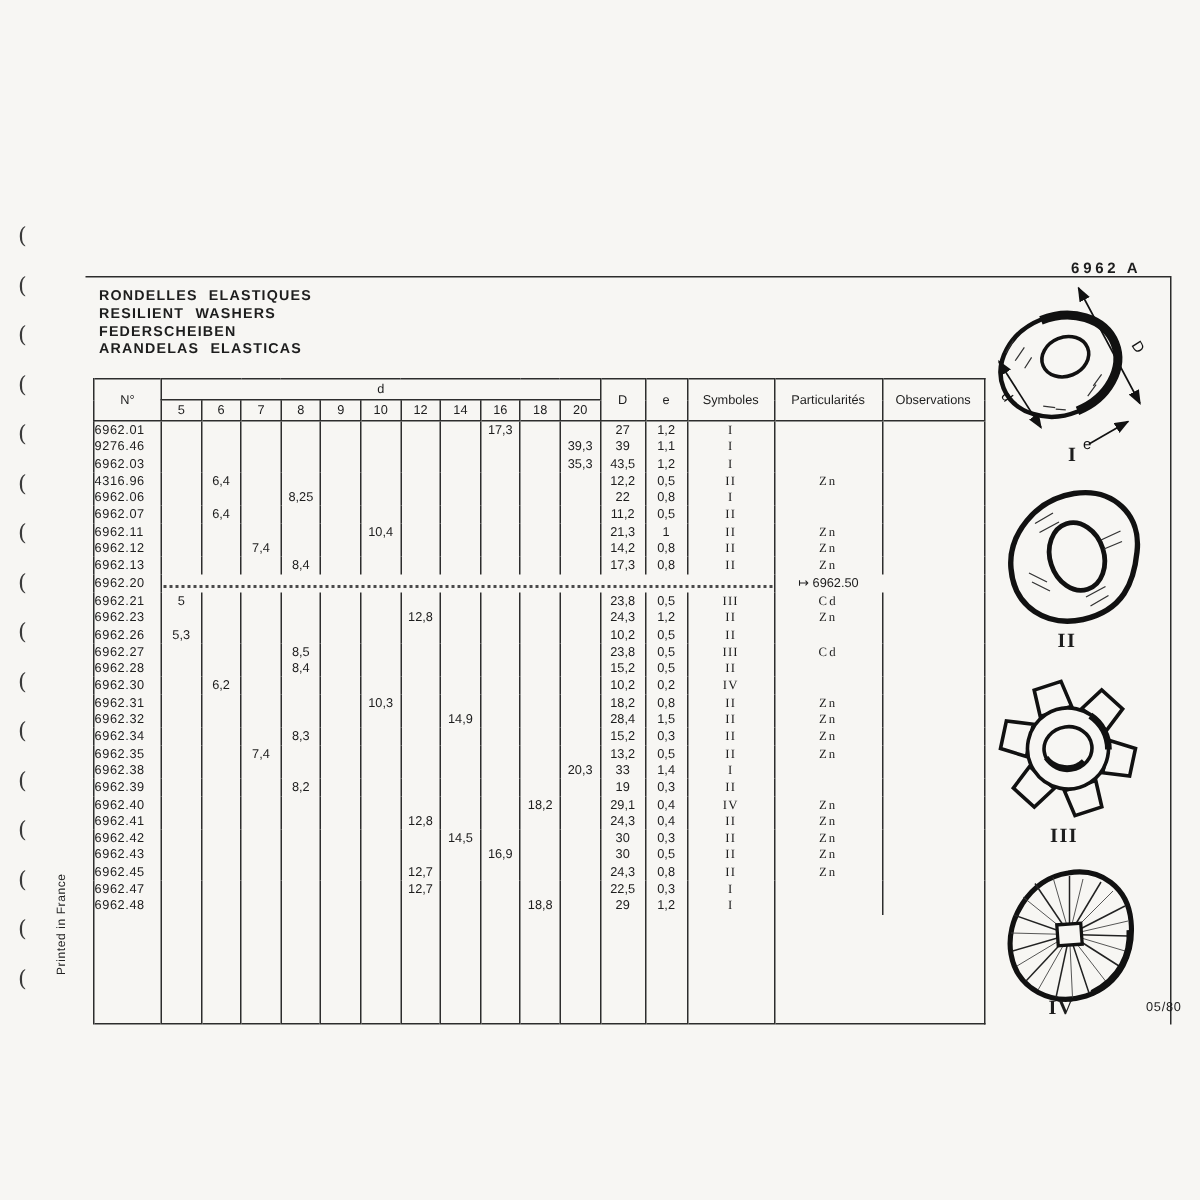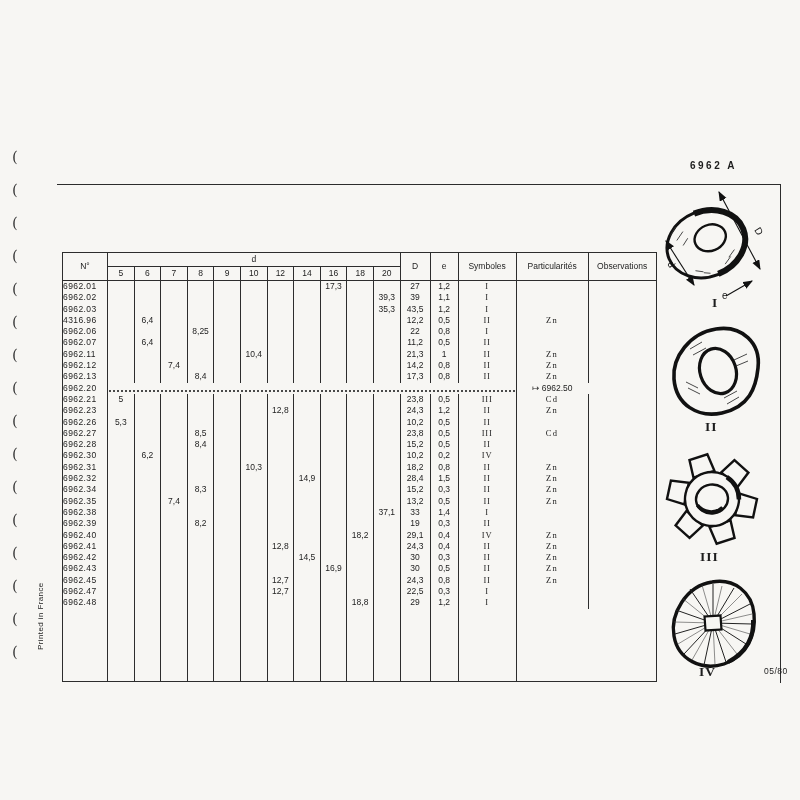--- a/index.html
+++ b/index.html
@@ -8,21 +8,21 @@
 
   
   .bmark{position:absolute;left:12px;font-size:15px;color:#3a3a3a;font-family:"DejaVu Serif",serif;}
 
   .printed{position:absolute;left:36px;top:650px;transform:rotate(-90deg);transform-origin:0 0;
            font-size:8px;letter-spacing:.4px;color:#222;white-space:nowrap;}
 
   .toprule{position:absolute;left:57px;top:184px;width:723px;border-top:1.6px solid #2c2c2c;}
   .rightborder{position:absolute;left:780px;top:184px;height:499px;border-left:1.4px solid #2c2c2c;}
 
-  .docnum{position:absolute;left:690px;top:160px;width:95px;text-align:left;
+  .docnum{position:absolute;left:690px;top:174px;width:95px;text-align:center;
           font-weight:bold;font-size:10px;letter-spacing:2.5px;}
   .datecode{position:absolute;left:748px;top:666px;font-size:8.5px;letter-spacing:.5px;padding-left:16px;}
 
   .titles{position:absolute;left:66px;top:192px;font-weight:bold;font-size:9.5px;
           line-height:11.8px;letter-spacing:.8px;word-spacing:4px;}
 
   
   table.tbl{position:absolute;left:62px;top:252px;width:594px;border-collapse:collapse;
             table-layout:fixed;border:1.5px solid #2d2d2d;}
   .tbl th,.tbl td{border-left:1px solid #2d2d2d;padding:0;font-size:8.5px;font-weight:normal;
@@ -69,20 +69,26 @@
     </div>
 
   <div class="printed">Printed in France</div>
 
   <div class="toprule"></div>
   <div class="rightborder"></div>
 
   <div class="docnum">6962 A</div>
   <div class="datecode">05/80</div>
 
+  <div class="titles">
+    <div>RONDELLES ELASTIQUES</div>
+    <div>RESILIENT WASHERS</div>
+    <div>FEDERSCHEIBEN</div>
+    <div>ARANDELAS ELASTICAS</div>
+  </div>
 
   <table class="tbl">
     <colgroup>
       <col style="width:45px">
       <col style="width:26.6px">
         <col style="width:26.6px">
         <col style="width:26.6px">
         <col style="width:26.6px">
       <col style="width:26.6px">
         <col style="width:26.6px">
@@ -135,21 +141,21 @@
           <td>17,3</td>
           <td></td>
           <td></td>
           <td>27</td>
           <td>1,2</td>
           <td class="sym">I</td>
           <td class="part"></td>
           <td></td>
         </tr>
         <tr>
-          <td class="no">6962.02</td>
+          <td class="no">9276.46</td>
           <td></td>
           <td></td>
           <td></td>
           <td></td>
           <td></td>
           <td></td>
           <td></td>
           <td></td>
           <td></td>
           <td></td>
@@ -495,21 +501,21 @@
           <td></td>
           <td></td>
           <td></td>
           <td></td>
           <td></td>
           <td></td>
           <td></td>
           <td></td>
           <td></td>
           <td></td>
-          <td>37,1</td>
+          <td>20,3</td>
           <td>33</td>
           <td>1,4</td>
           <td class="sym">I</td>
           <td class="part"></td>
           <td></td>
         </tr>
         <tr>
           <td class="no">6962.39</td>
           <td></td>
           <td></td>

